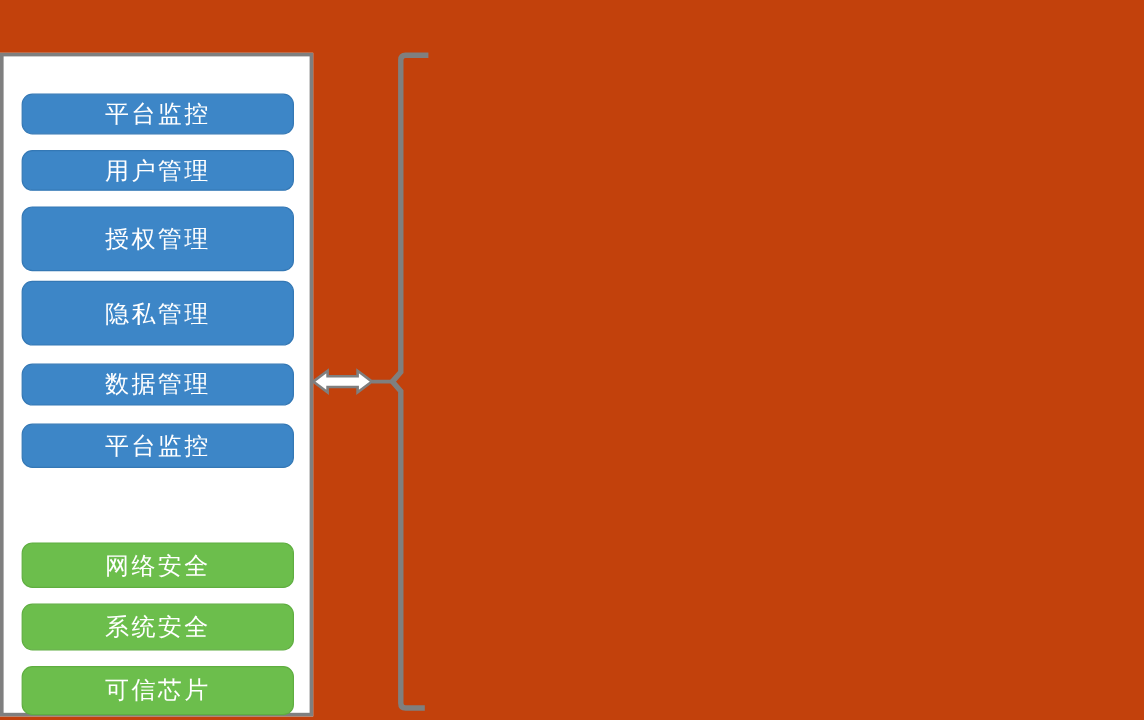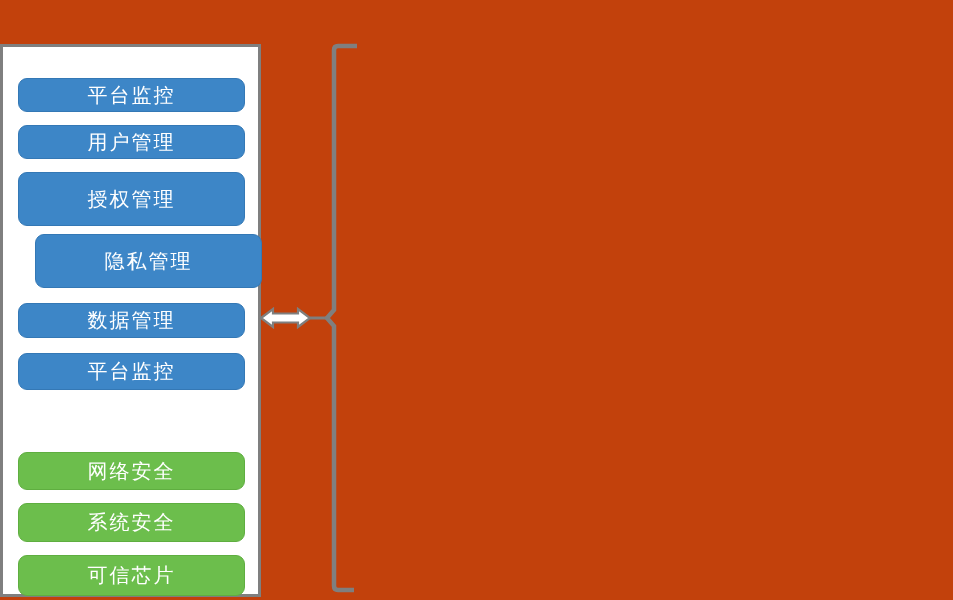--- a/index.html
+++ b/index.html
@@ -45,21 +45,21 @@
     border: 1px solid #3478b5;
   }
   .btn.green {
     background: #6cbe4c;
     border: 1px solid #5fae40;
     margin-top: 20px;
   }
   .b1 { top: 31px;  height: 34px; }
   .b2 { top: 78px;  height: 34px; }
   .b3 { top: 125px; height: 54px; }
-  .b4 { top: 187px; height: 54px; margin-left: 17px; }
+  .b4 { top: 187px; height: 54px; }
   .b5 { top: 256px; height: 35px; }
   .b6 { top: 306px; height: 37px; }
   .g1 { top: 385px; height: 38px; }
   .g2 { top: 436px; height: 39px; text-align: center; }
   .g3 { top: 488px; height: 41px; }
   .arrow-svg {
     position: absolute;
     left: 256px;
     top: 304px;
     width: 76px;

